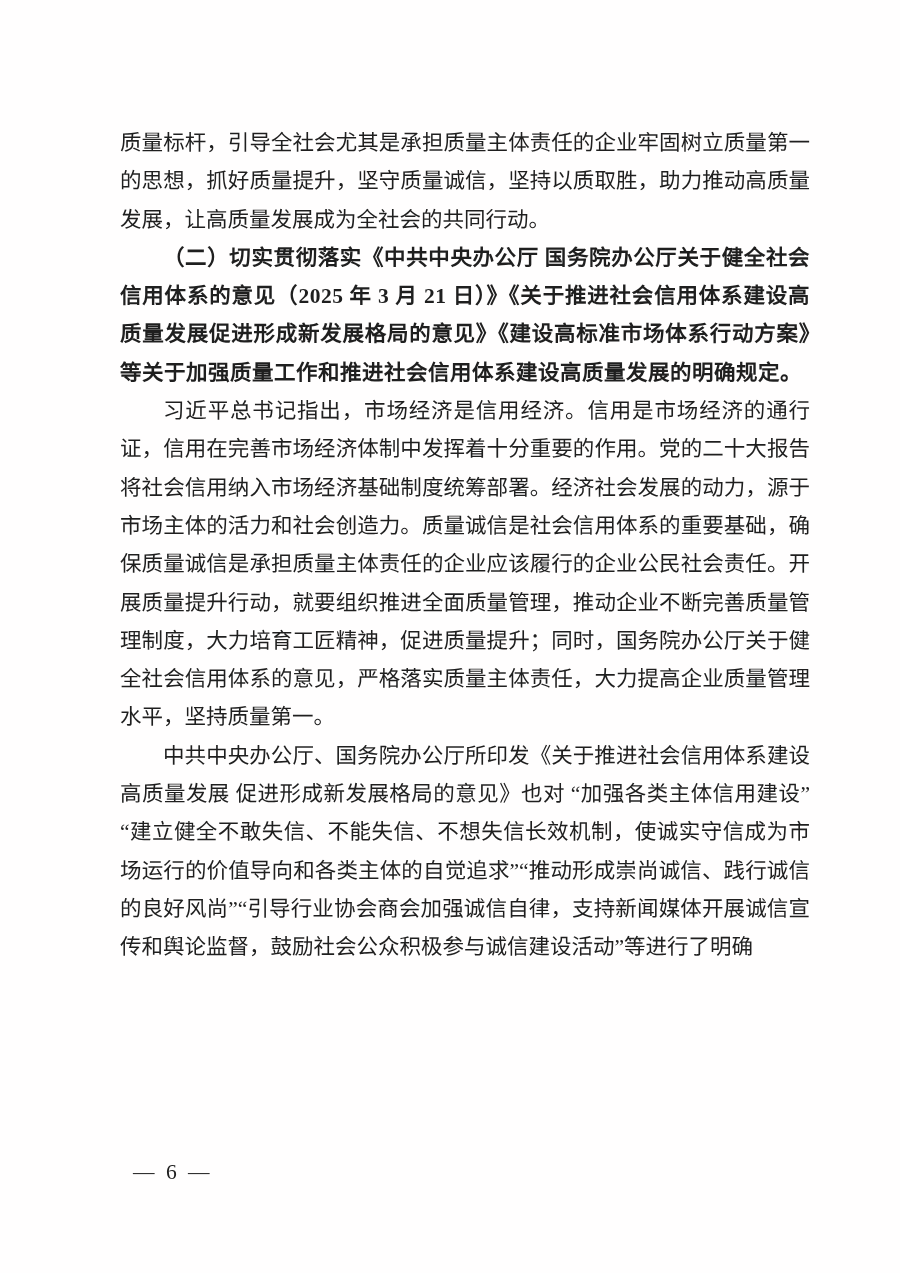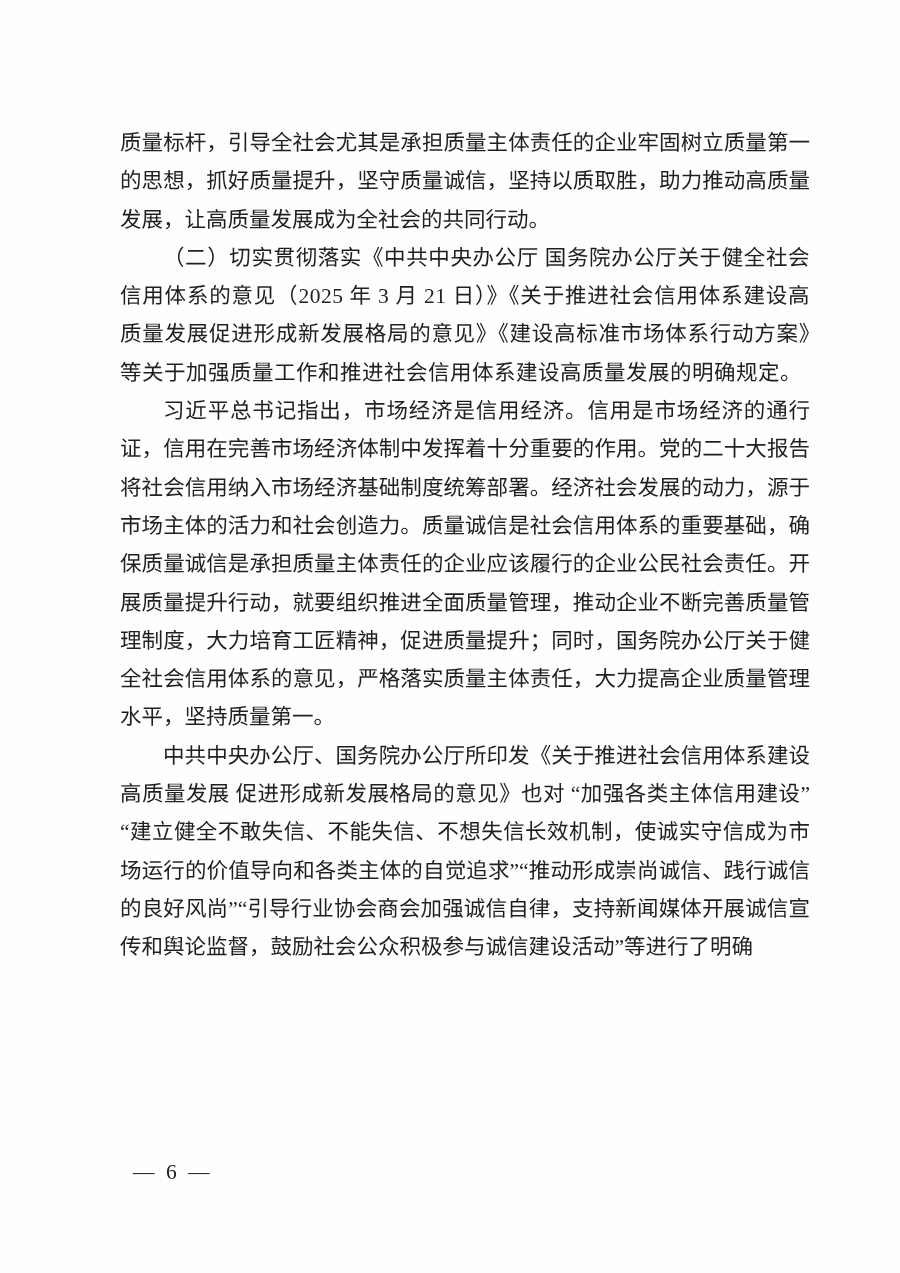--- a/index.html
+++ b/index.html
@@ -29,21 +29,21 @@
     margin-left: 13px;
   }
   .content p {
     margin: 0;
     padding: 0;
   }
   .content p.indent {
     text-indent: 2em;
   }
   .content p.bold-heading {
-    font-weight: 400;
+    font-weight: 700;
     letter-spacing: 0.5px;
   }
   .page-number {
     position: absolute;
     left: 133px;
     top: 1157px;
     font-size: 21.5px;
     line-height: 30px;
     color: #1f1f1f;
     letter-spacing: 3px;

